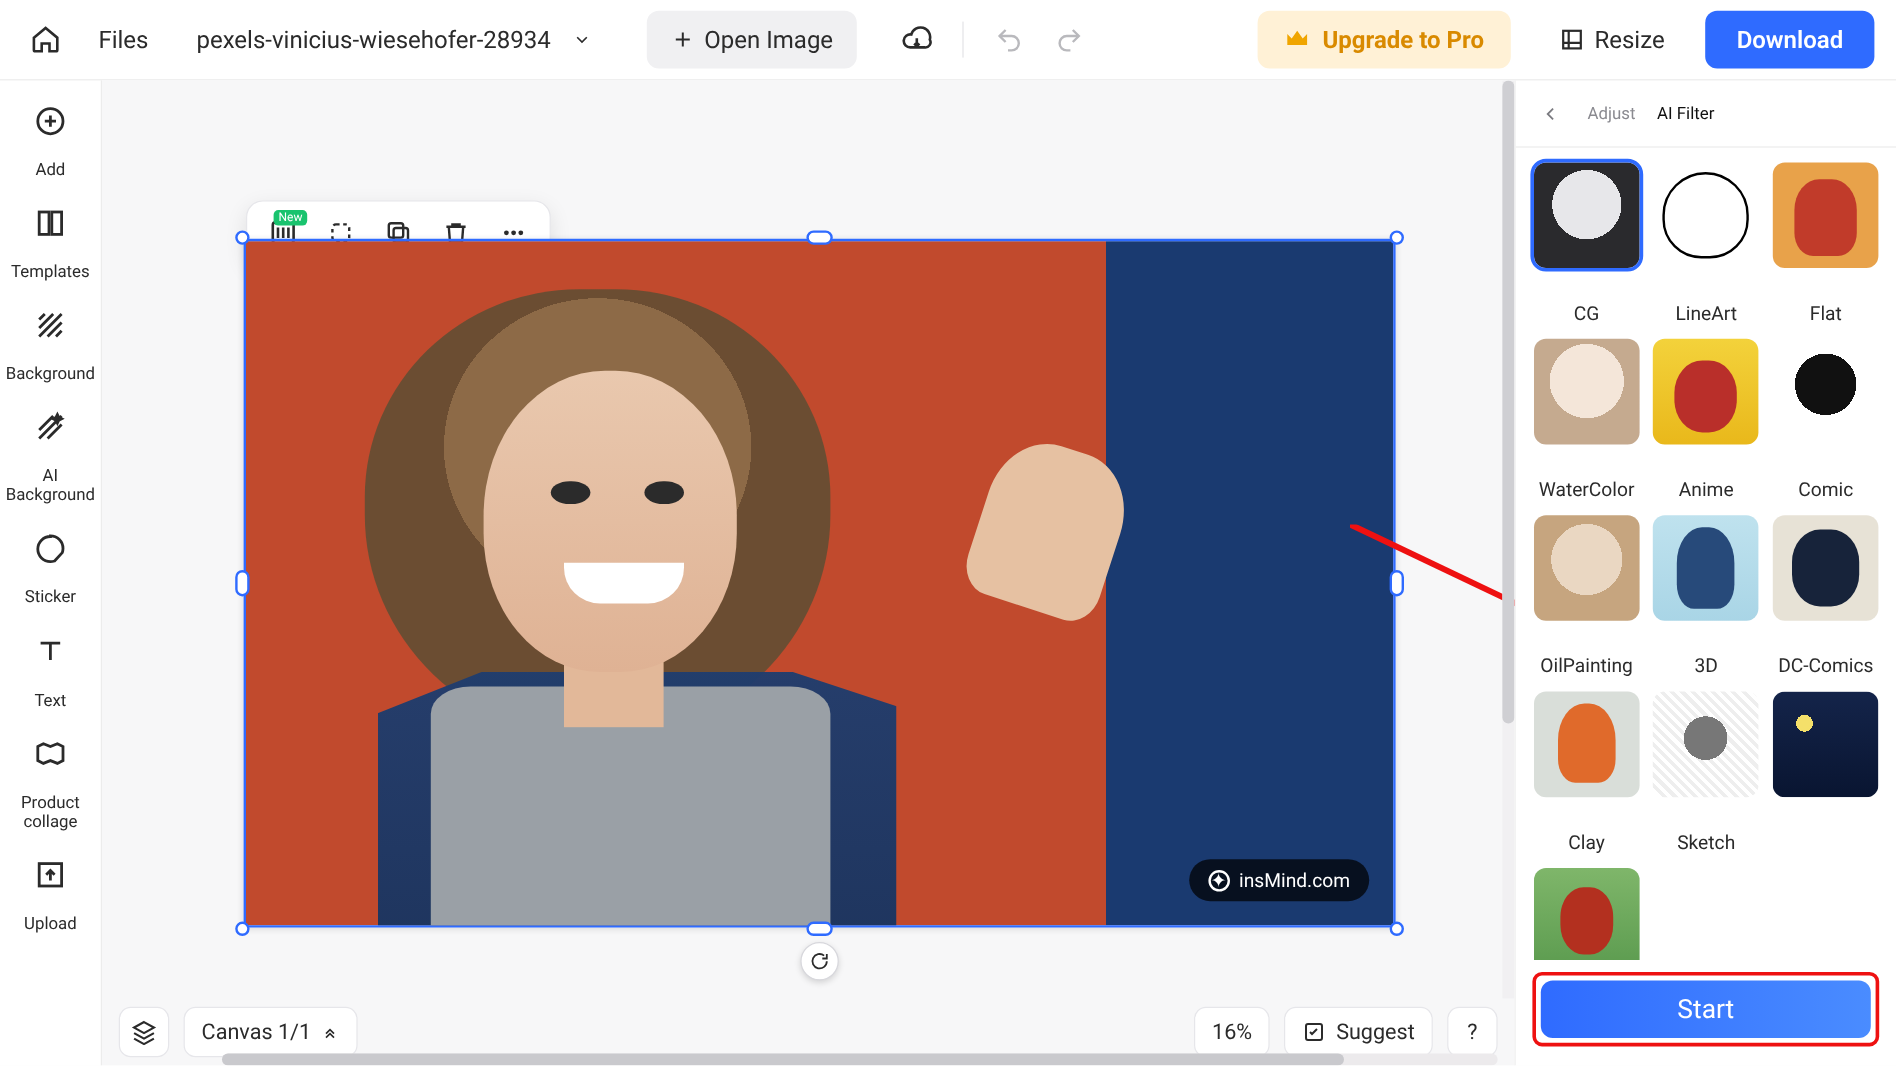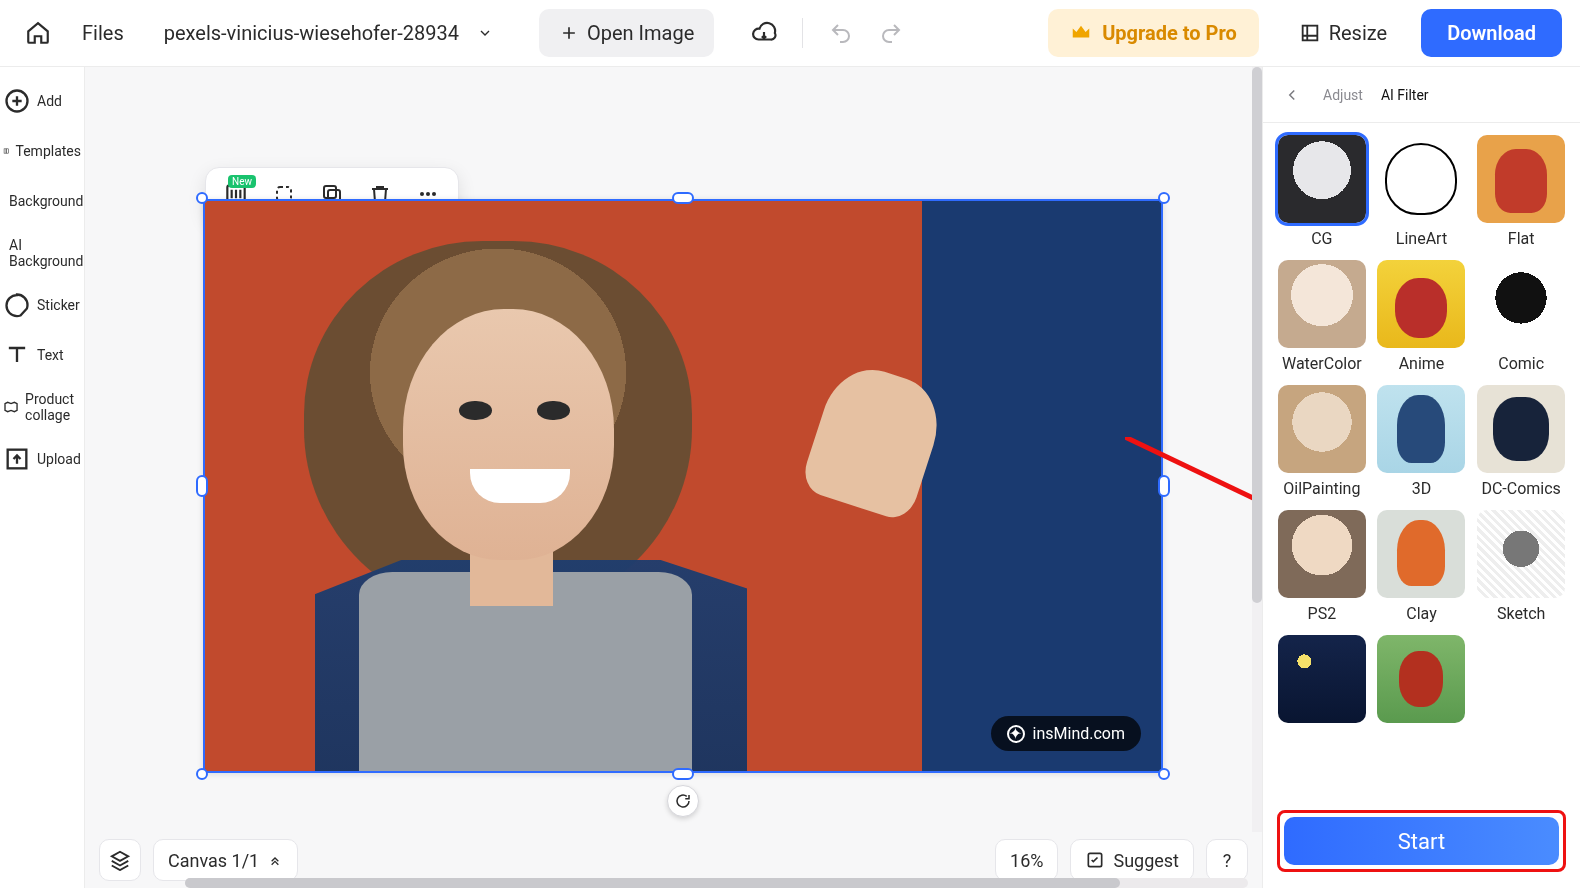--- a/index.html
+++ b/index.html
@@ -17,21 +17,21 @@
 .topbar .spacer { flex:1; }
 .upgrade-btn { background:#fff1d6; color:#d98a00; font-weight:700; font-size:20px; height:48px; padding:0 22px; border-radius:10px; display:flex; align-items:center; gap:10px; }
 .resize-btn { margin-left: 20px; font-size:20px; height:48px; padding:0 10px; display:flex; align-items:center; gap:8px; }
 .download-btn { margin-left: 14px; background:#2f6bff; color:#fff; font-size:20px; font-weight:600; height:48px; padding:0 26px; border-radius:10px; display:flex; align-items:center; }
 
 
 .shell { display:flex; height: calc(888px - 67px); }
 
 
 .leftbar { width: 85px; border-right:1px solid #ececec; display:flex; flex-direction:column; align-items:center; padding-top:14px; gap:10px; }
-.tool { width:78px; display:flex; flex-direction:row; align-items:center; gap:6px; padding:6px 0; font-size:14px; line-height:1.15; }
+.tool { width:78px; display:flex; flex-direction:column; align-items:center; gap:19px; padding:6px 0; font-size:14px; text-align:center; line-height:1.15; }
 .tool svg { width:28px; height:28px; }
 
 
 .center { flex:1; background:#f7f7f8; position:relative; overflow:hidden; }
 .canvas-scroll { position:absolute; inset:0 0 56px 0; overflow:hidden; }
 .canvas-wrap { position:absolute; left:118px; top:132px; width:960px; height:574px; }
 .image-frame { position:absolute; inset:0; background: linear-gradient(90deg,#c14a2d 0 75%, #1a3a70 75% 100%); border:2px solid #2f6bff; border-radius:2px; box-shadow:0 1px 6px rgba(0,0,0,.12); overflow:hidden; }
 
 .photo-subject { position:absolute; left:8%; top:5%; width:58%; height:100%; }
 .hair { position:absolute; left:4%; top:2%; width:70%; height:66%; background: radial-gradient(60% 60% at 50% 35%, #8d6a47 0 55%, #6b4d32 55% 100%); border-radius:46% 46% 50% 50%; filter: blur(.5px); }
@@ -75,21 +75,21 @@
 
 .rightpanel { width:318px; border-left:1px solid #ececec; display:flex; flex-direction:column; }
 .rp-header { height:56px; display:flex; align-items:center; gap:18px; padding:0 16px; border-bottom:1px solid #ececec;}
 .rp-back { width:26px; height:26px; display:flex; align-items:center; justify-content:center; color:#7b7b80;}
 .rp-tab { font-size:14px; color:#8a8a90; }
 .rp-tab.active { color:#111; font-weight:400; }
 .rp-grid { flex:1; overflow:auto; padding:12px 14px 0; display:grid; grid-template-columns:repeat(3, 1fr); gap:12px 10px; align-content:start;}
 .filter-item { display:flex; flex-direction:column; align-items:center; gap:6px; }
 .thumb { width:88px; height:88px; border-radius:10px; background:#ddd; position:relative; overflow:hidden; }
 .thumb.selected { outline:3px solid #2f6bff; outline-offset:0; }
-.filter-label { font-size:16px; }
+.filter-label { font-size:16px;margin-top:22px; }
 
 .t-cg{ background: radial-gradient(circle at 50% 40%, #e7e7ea 0 42%, #2a2a2d 42% 100%);} 
 .t-lineart{ background:#fff; }
 .t-lineart::after{ content:""; position:absolute; inset:8px; border:2px solid #000; border-radius:50% 50% 45% 45%; }
 .t-flat{ background: linear-gradient(#e8a24a,#e8a24a); }
 .t-flat::after{ content:""; position:absolute; left:18px; top:14px; width:52px; height:64px; background:#c13b2a; border-radius:40% 40% 30% 30%; }
 .t-water{ background: radial-gradient(circle at 50% 40%, #f6e6d6 0 45%, #c9a98a 45% 100%); filter:saturate(.85) blur(.2px);} 
 .t-anime{ background: linear-gradient(#f3d23b,#e9b81b); }
 .t-anime::after{ content:""; position:absolute; left:18px; top:18px; width:52px; height:60px; background:#b92f2a; border-radius:45%; }
 .t-comic{ background:#fff;} .t-comic::after{ content:""; position:absolute; inset:6px; background: radial-gradient(circle at 50% 38%, #111 0 20%, transparent 20%), linear-gradient(#111,#111); -webkit-mask: radial-gradient(circle at 50% 42%, #000 0 44%, transparent 44%); mask: radial-gradient(circle at 50% 42%, #000 0 44%, transparent 44%);} 
@@ -381,24 +381,20 @@
         </div>
       <div class="filter-item">
           <div class="thumb t-3d"></div>
           <span class="filter-label">3D</span>
         </div>
       <div class="filter-item">
           <div class="thumb t-dc"></div>
           <span class="filter-label">DC-Comics</span>
         </div>
       <div class="filter-item">
-          <div class="thumb t-ps2"></div>
-          <span class="filter-label">PS2</span>
-        </div>
-      <div class="filter-item">
           <div class="thumb t-clay"></div>
           <span class="filter-label">Clay</span>
         </div>
       <div class="filter-item">
           <div class="thumb t-sketch"></div>
           <span class="filter-label">Sketch</span>
         </div>
       <div class="filter-item">
           <div class="thumb t-starry"></div>
           <span class="filter-label"></span>

